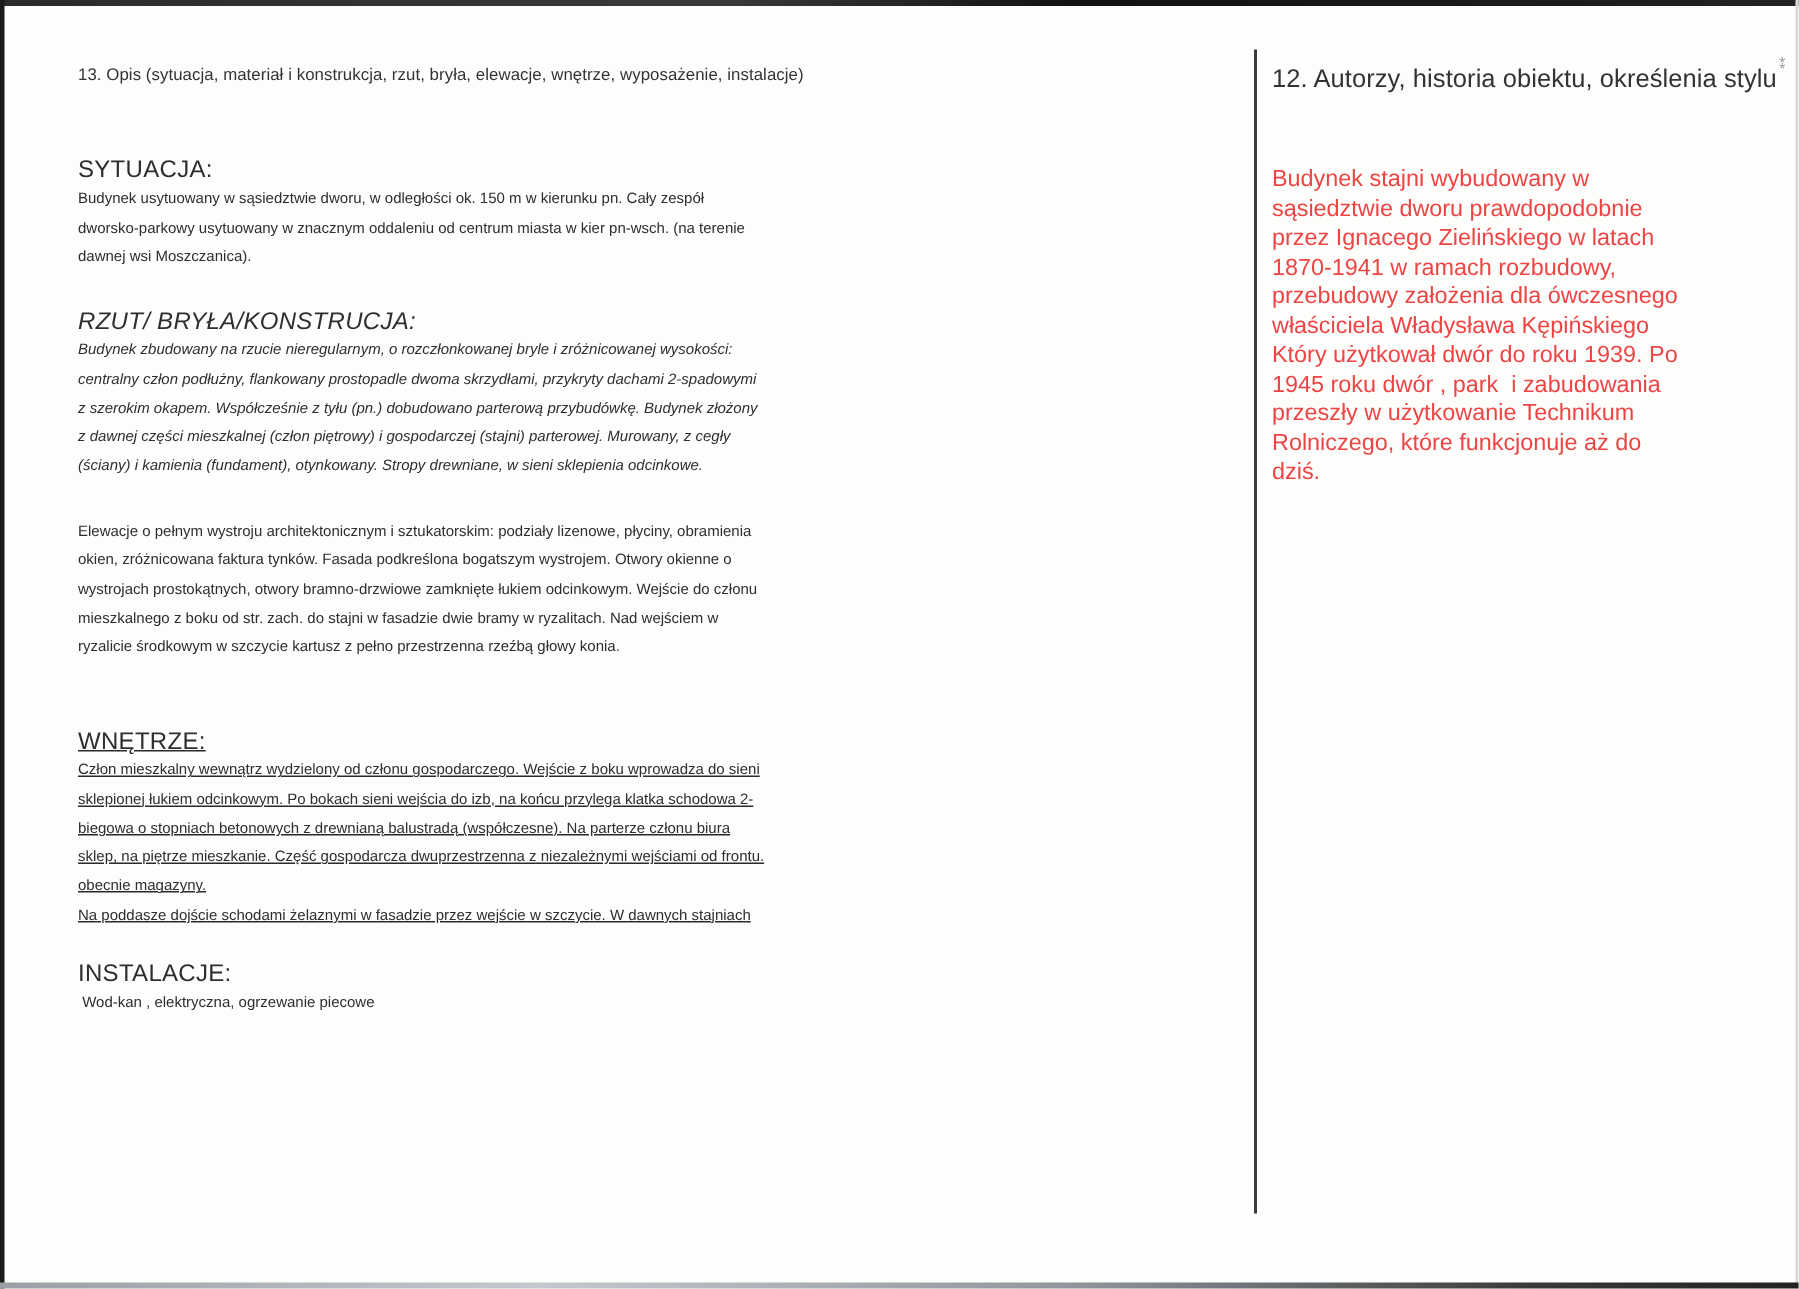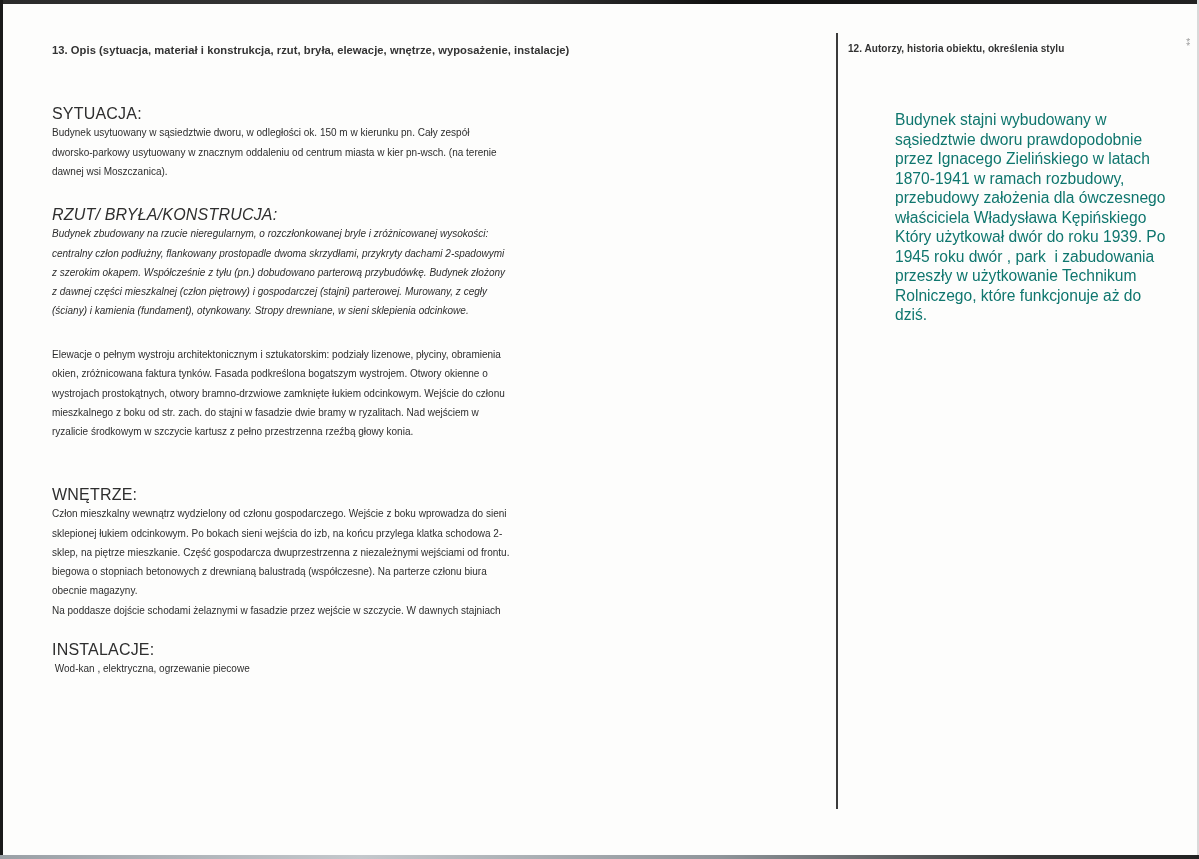--- a/index.html
+++ b/index.html
@@ -65,25 +65,24 @@
       top: 0;
       width: 330px;
     }
     .col-heading {
       position: absolute;
       top: 44px;
       font-size: 11.2px;
       color: #333;
       white-space: nowrap;
       letter-spacing: 0.05px;
-      font-weight: bold;
     }
     .right-col .col-heading {
       top: 43px;
-      font-size: 10px;
+      font-size: 17px;
     }
     .section {
       position: absolute;
       left: 0;
       width: 800px;
     }
     .section-title {
       font-size: 16px;
       line-height: 19.3px;
       color: #2e2e2e;
@@ -98,23 +97,22 @@
     }
     .right-body {
       position: absolute;
       top: 110px;
       left: 0;
       width: 340px;
     }
     .right-line {
       font-size: 15.6px;
       line-height: 19.5px;
-      color: #0f766e;
+      color: #ef4444;
       white-space: nowrap;
-      margin-left: 47px;
     }
   </style>
 </head>
 <body>
 
 <div class="scan-top"></div>
 <div class="scan-left"></div>
 <div class="scan-right"></div>
 <div class="scan-bottom"></div>
 <div class="speck">⁑</div>
@@ -141,26 +139,26 @@
   </div>
 
   <div class="section" style="top:345px;">
     <div class="section-line">Elewacje o pełnym wystroju architektonicznym i sztukatorskim: podziały lizenowe, płyciny, obramienia</div>
     <div class="section-line">okien, zróżnicowana faktura tynków. Fasada podkreślona bogatszym wystrojem. Otwory okienne o</div>
     <div class="section-line">wystrojach prostokątnych, otwory bramno-drzwiowe zamknięte łukiem odcinkowym. Wejście do członu</div>
     <div class="section-line">mieszkalnego z boku od str. zach. do stajni w fasadzie dwie bramy w ryzalitach. Nad wejściem w</div>
     <div class="section-line">ryzalicie środkowym w szczycie kartusz z pełno przestrzenna rzeźbą głowy konia.</div>
   </div>
 
-  <div class="section" style="top:485px;">
+  <div class="section" style="top:485px;text-decoration:underline;">
     <div class="section-title">WNĘTRZE:</div>
     <div class="section-line">Człon mieszkalny wewnątrz wydzielony od członu gospodarczego. Wejście z boku wprowadza do sieni</div>
     <div class="section-line">sklepionej łukiem odcinkowym. Po bokach sieni wejścia do izb, na końcu przylega klatka schodowa 2-</div>
+    <div class="section-line">biegowa o stopniach betonowych z drewnianą balustradą (współczesne). Na parterze członu biura</div>
     <div class="section-line">sklep, na piętrze mieszkanie. Część gospodarcza dwuprzestrzenna z niezależnymi wejściami od frontu.</div>
-    <div class="section-line">biegowa o stopniach betonowych z drewnianą balustradą (współczesne). Na parterze członu biura</div>
     <div class="section-line">obecnie magazyny.</div>
     <div class="section-line">Na poddasze dojście schodami żelaznymi w fasadzie przez wejście w szczycie. W dawnych stajniach</div>
   </div>
 
   <div class="section" style="top:640px;">
     <div class="section-title">INSTALACJE:</div>
     <div class="section-line" style="white-space:pre;"> Wod-kan , elektryczna, ogrzewanie piecowe</div>
   </div>
 </div>
 

